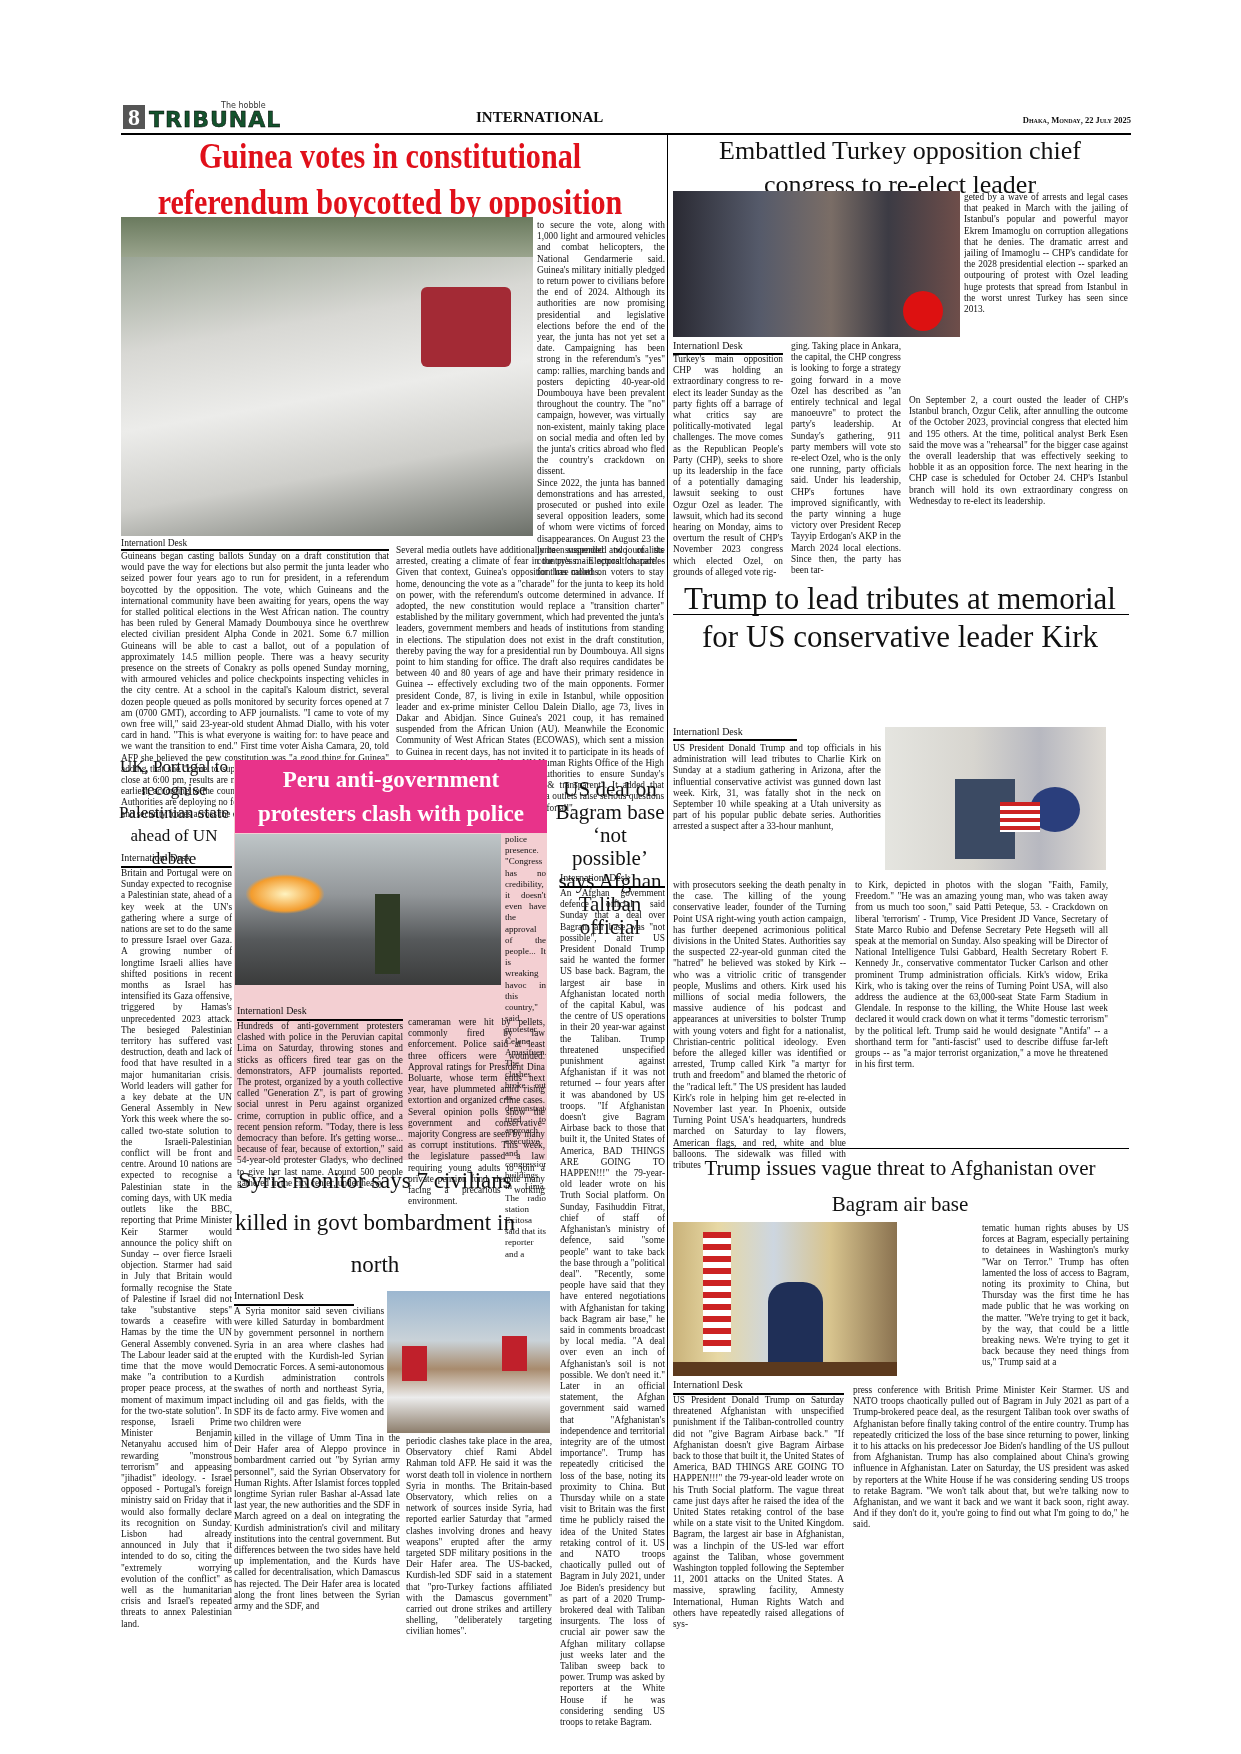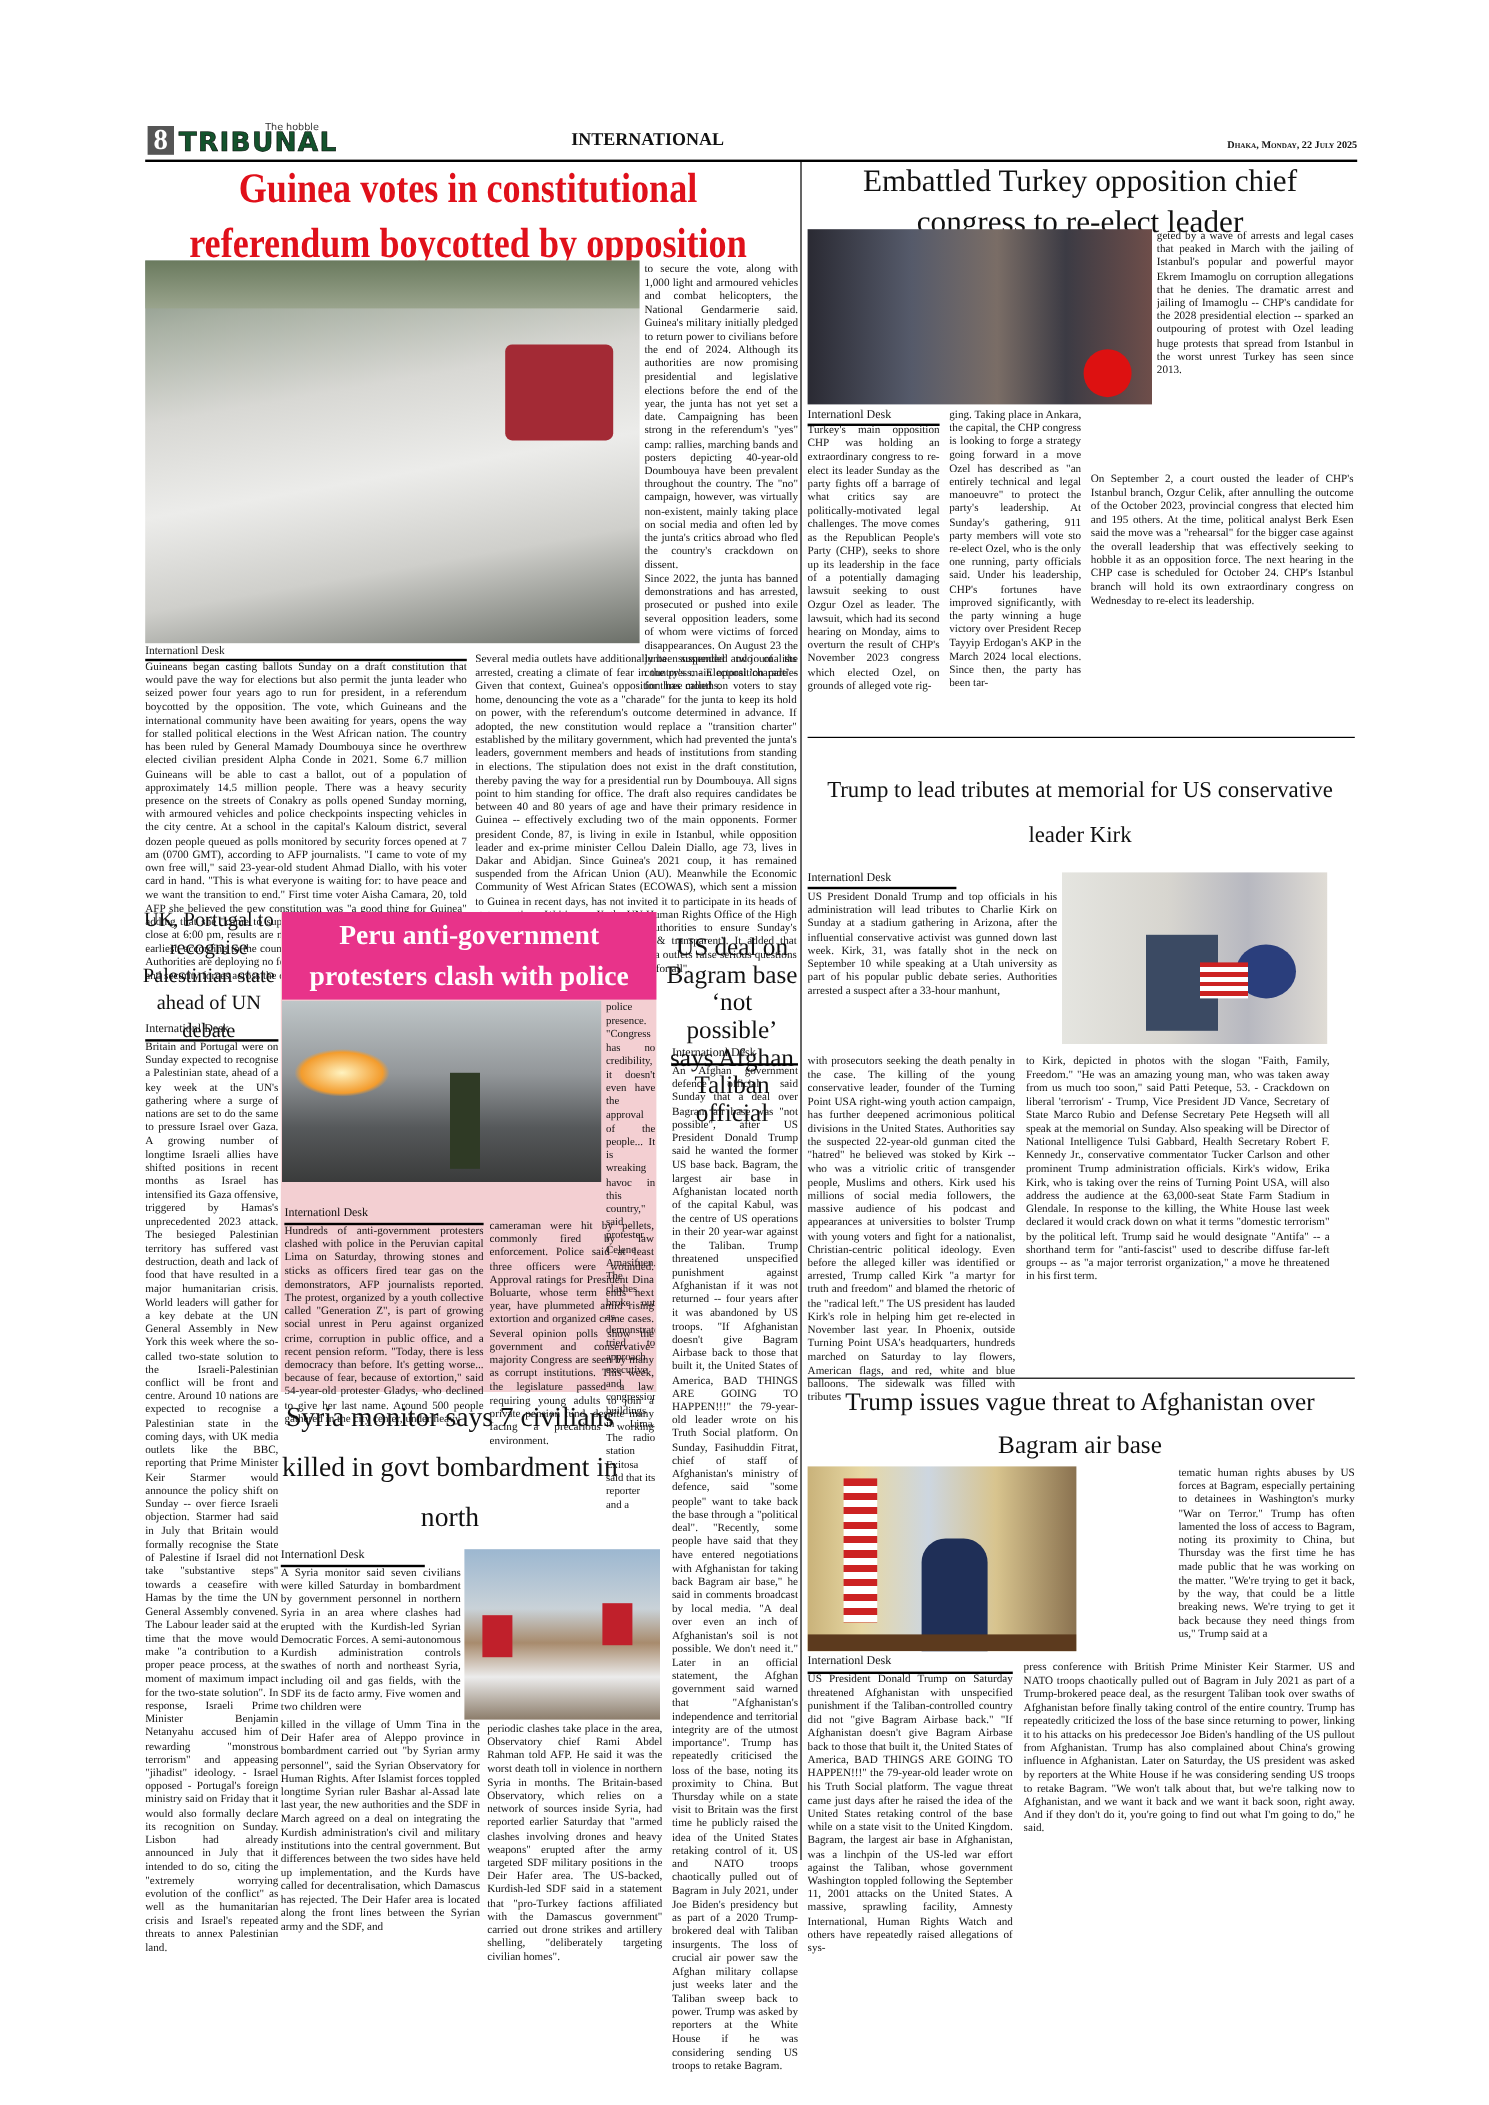--- a/index.html
+++ b/index.html
@@ -45,21 +45,21 @@
 <div class="photo" style="left:673px;top:191px;width:287px;height:146px;background:linear-gradient(90deg,#2a2a33,#555a6a 30%,#7a6d66 55%,#3c3b44 75%,#6e4e4a)">
   <div class="abs" style="left:230px;top:100px;width:40px;height:40px;background:#d11;border-radius:50%"></div>
 </div>
 <div class="abs" style="left:673px;top:340px;width:110px;font-size:10px;border-bottom:2px solid #000;padding-bottom:2px">Internationl Desk</div>
 <div class="abs body-text" style="left: 964px; top: 192px; width: 164px; overflow: hidden;">geted by a wave of arrests and legal cases that peaked in March with the jailing of Istanbul's popular and powerful mayor Ekrem Imamoglu on corruption allegations that he denies. The dramatic arrest and jailing of Imamoglu -- CHP's candidate for the 2028 presidential election -- sparked an outpouring of protest with Ozel leading huge protests that spread from Istanbul in the worst unrest Turkey has seen since 2013.</div>
 <div class="abs body-text" style="left: 673px; top: 354px; width: 110px; overflow: hidden;">Turkey's main opposition CHP was holding an extraordinary congress to re-elect its leader Sunday as the party fights off a barrage of what critics say are politically-motivated legal challenges. The move comes as the Republican People's Party (CHP), seeks to shore up its leadership in the face of a potentially damaging lawsuit seeking to oust Ozgur Ozel as leader. The lawsuit, which had its second hearing on Monday, aims to overturn the result of CHP's November 2023 congress which elected Ozel, on grounds of alleged vote rig-</div>
 <div class="abs body-text" style="left: 791px; top: 341px; width: 110px; overflow: hidden;">ging. Taking place in Ankara, the capital, the CHP congress is looking to forge a strategy going forward in a move Ozel has described as "an entirely technical and legal manoeuvre" to protect the party's leadership. At Sunday's gathering, 911 party members will vote sto re-elect Ozel, who is the only one running, party officials said. Under his leadership, CHP's fortunes have improved significantly, with the party winning a huge victory over President Recep Tayyip Erdogan's AKP in the March 2024 local elections. Since then, the party has been tar-</div>
 <div class="abs body-text" style="left: 909px; top: 395px; width: 219px; overflow: hidden;">On September 2, a court ousted the leader of CHP's Istanbul branch, Ozgur Celik, after annulling the outcome of the October 2023, provincial congress that elected him and 195 others. At the time, political analyst Berk Esen said the move was a "rehearsal" for the bigger case against the overall leadership that was effectively seeking to hobble it as an opposition force. The next hearing in the CHP case is scheduled for October 24. CHP's Istanbul branch will hold its own extraordinary congress on Wednesday to re-elect its leadership.</div>
 <div class="hline" style="left:673px;top:614px;width:456px;height:1px"></div>
 
-<div class="abs hl" style="left:672px;top:640px;width:456px;font-size:19px;line-height:38px">Trump to lead tributes at memorial for US conservative leader Kirk</div>
+<div class="abs hl" style="left:672px;top:580px;width:456px;font-size:31px;line-height:38px">Trump to lead tributes at memorial for US conservative leader Kirk</div>
 <div class="abs" style="left:673px;top:726px;width:124px;font-size:10px;border-bottom:2px solid #000;padding-bottom:2px">Internationl Desk</div>
 <div class="photo" style="left:885px;top:727px;width:221px;height:143px;background:linear-gradient(90deg,#e5e5e0,#d7d5cf 40%,#b7b8c0 70%,#e0dcd5)">
   <div class="abs" style="left:70px;top:52px;width:60px;height:80px;background:#3b4a63"></div>
   <div class="abs" style="left:145px;top:60px;width:50px;height:45px;background:#2a3e7c;border-radius:50%"></div>
   <div class="abs" style="left:115px;top:75px;width:40px;height:30px;background:repeating-linear-gradient(#c22 0 4px,#fff 4px 8px)"></div>
 </div>
 <div class="abs body-text" style="left: 673px; top: 743px; width: 208px; overflow: hidden;">US President Donald Trump and top officials in his administration will lead tributes to Charlie Kirk on Sunday at a stadium gathering in Arizona, after the influential conservative activist was gunned down last week. Kirk, 31, was fatally shot in the neck on September 10 while speaking at a Utah university as part of his popular public debate series. Authorities arrested a suspect after a 33-hour manhunt,</div>
 <div class="abs body-text" style="left: 673px; top: 880px; width: 173px; overflow: hidden;">with prosecutors seeking the death penalty in the case. The killing of the young conservative leader, founder of the Turning Point USA right-wing youth action campaign, has further deepened acrimonious political divisions in the United States. Authorities say the suspected 22-year-old gunman cited the "hatred" he believed was stoked by Kirk -- who was a vitriolic critic of transgender people, Muslims and others. Kirk used his millions of social media followers, the massive audience of his podcast and appearances at universities to bolster Trump with young voters and fight for a nationalist, Christian-centric political ideology. Even before the alleged killer was identified or arrested, Trump called Kirk "a martyr for truth and freedom" and blamed the rhetoric of the "radical left." The US president has lauded Kirk's role in helping him get re-elected in November last year. In Phoenix, outside Turning Point USA's headquarters, hundreds marched on Saturday to lay flowers, American flags, and red, white and blue balloons. The sidewalk was filled with tributes</div>
 <div class="abs body-text" style="left: 855px; top: 880px; width: 253px; overflow: hidden;">to Kirk, depicted in photos with the slogan "Faith, Family, Freedom." "He was an amazing young man, who was taken away from us much too soon," said Patti Peteque, 53. - Crackdown on liberal 'terrorism' - Trump, Vice President JD Vance, Secretary of State Marco Rubio and Defense Secretary Pete Hegseth will all speak at the memorial on Sunday. Also speaking will be Director of National Intelligence Tulsi Gabbard, Health Secretary Robert F. Kennedy Jr., conservative commentator Tucker Carlson and other prominent Trump administration officials. Kirk's widow, Erika Kirk, who is taking over the reins of Turning Point USA, will also address the audience at the 63,000-seat State Farm Stadium in Glendale. In response to the killing, the White House last week declared it would crack down on what it terms "domestic terrorism" by the political left. Trump said he would designate "Antifa" -- a shorthand term for "anti-fascist" used to describe diffuse far-left groups -- as "a major terrorist organization," a move he threatened in his first term.</div>
 <div class="hline" style="left:673px;top:1148px;width:456px;height:1px"></div>

